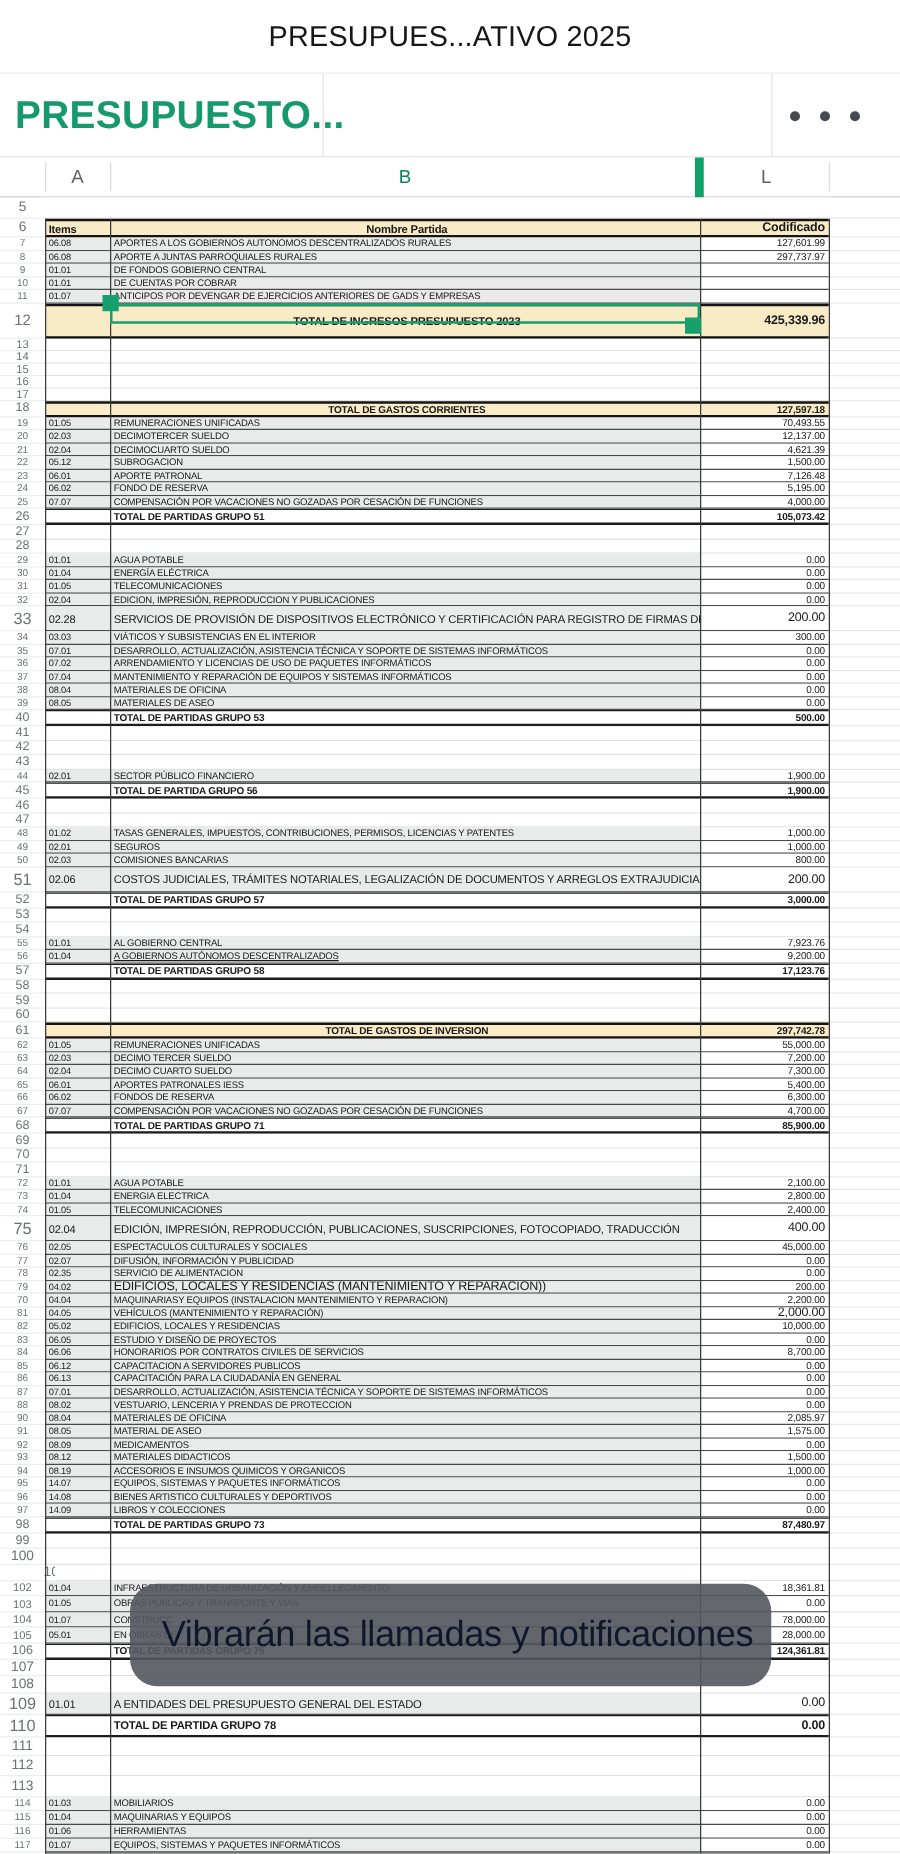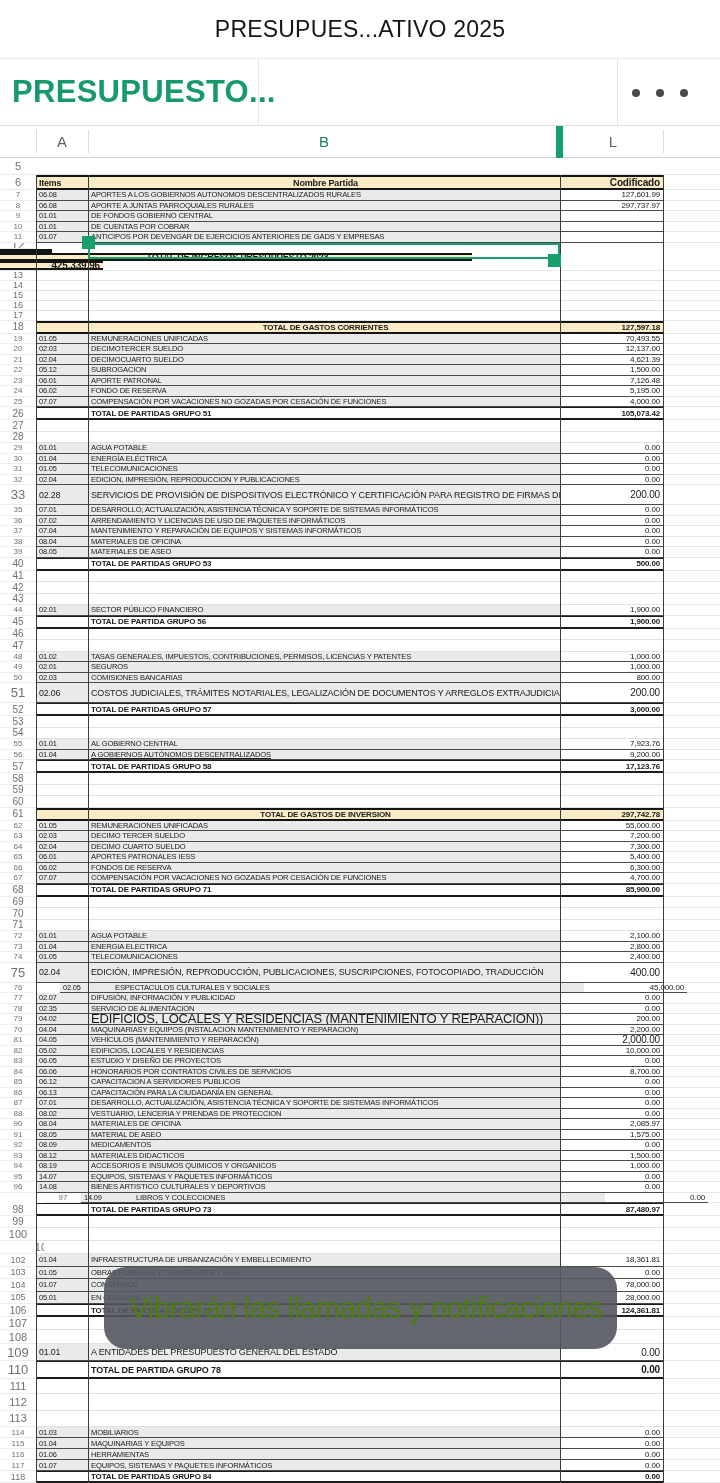--- a/index.html
+++ b/index.html
@@ -50,21 +50,21 @@
   .txt{letter-spacing:-0.15px;color:#191919;}
   
   .vline{position:absolute;width:1px;background:#3a3a3a;}
   
   .selrect{position:absolute;border:2px solid #17a06b;box-sizing:border-box;z-index:5;}
   .handle{position:absolute;width:13px;height:13px;background:#17a06b;z-index:6;}
   
   .toast{position:absolute;left:104px;top:1267px;width:513px;height:82px;border-radius:22px;
          background:rgba(83,87,93,0.9);z-index:10;display:flex;align-items:center;
          justify-content:center;}
-  .toast span{color:#4d7c0f;font-size:29px;letter-spacing:-0.3px;white-space:nowrap;margin-left:11px;}
+  .toast span{color:#0f172a;font-size:29px;letter-spacing:-0.3px;white-space:nowrap;margin-left:11px;}
 </style>
 </head>
 <body>
 
 <div class="screen">
 
   <div class="appbar">
     <div class="title">PRESUPUES...ATIVO 2025</div>
   </div>
 
@@ -133,21 +133,21 @@
           <div class="cell cL txt" style="font-size: 8px;"></div>
           <div class="cell cM"></div>
         </div>
         <div class="row t-data" style="height: 10.5px;">
           <div class="cell gut" style="font-size: 8px;">11</div>
           <div class="cell cA txt" style="font-size: 7.4px;">01.07</div>
           <div class="cell cB txt" style="font-size: 7.6px;">ANTICIPOS POR DEVENGAR DE EJERCICIOS ANTERIORES DE GADS Y EMPRESAS</div>
           <div class="cell cL txt" style="font-size: 8px;"></div>
           <div class="cell cM"></div>
         </div>
-        <div class="row t-beige" style="height: 28px; flex-direction: column;">
+        <div class="row t-beige" style="height: 28px;">
           <div class="cell gut" style="font-size: 12px;">12</div>
           <div class="cell cA txt" style="font-size: 8.8px;"></div>
           <div class="cell cB txt" style="font-size: 9px;">TOTAL DE INGRESOS PRESUPUESTO 2023</div>
           <div class="cell cL txt" style="font-size: 10px;">425,339.96</div>
           <div class="cell cM"></div>
         </div>
         <div class="row t-blank" style="height: 10px;">
           <div class="cell gut" style="font-size: 9px;">13</div>
           <div class="cell cA txt" style="font-size: 7.4px;"></div>
           <div class="cell cB txt" style="font-size: 7.6px;"></div>
@@ -288,20 +288,27 @@
           <div class="cell cM"></div>
         </div>
         <div class="row t-data" style="height: 20px;">
           <div class="cell gut" style="font-size: 13px;">33</div>
           <div class="cell cA txt" style="font-size: 8.8px;">02.28</div>
           <div class="cell cB txt" style="font-size: 9px;">SERVICIOS DE PROVISIÓN DE DISPOSITIVOS ELECTRÓNICO Y CERTIFICACIÓN PARA REGISTRO DE FIRMAS DIGITALES</div>
           <div class="cell cL txt" style="font-size: 10px;">200.00</div>
           <div class="cell cM"></div>
         </div>
         <div class="row t-data" style="height: 10.5px;">
+          <div class="cell gut" style="font-size: 8px;">34</div>
+          <div class="cell cA txt" style="font-size: 7.4px;">03.03</div>
+          <div class="cell cB txt" style="font-size: 7.6px;">VIÁTICOS Y SUBSISTENCIAS EN EL INTERIOR</div>
+          <div class="cell cL txt" style="font-size: 8px;">300.00</div>
+          <div class="cell cM"></div>
+        </div>
+        <div class="row t-data" style="height: 10.5px;">
           <div class="cell gut" style="font-size: 8px;">35</div>
           <div class="cell cA txt" style="font-size: 7.4px;">07.01</div>
           <div class="cell cB txt" style="font-size: 7.6px;">DESARROLLO, ACTUALIZACIÓN, ASISTENCIA TÉCNICA Y SOPORTE DE SISTEMAS INFORMÁTICOS</div>
           <div class="cell cL txt" style="font-size: 8px;">0.00</div>
           <div class="cell cM"></div>
         </div>
         <div class="row t-data" style="height: 10.5px;">
           <div class="cell gut" style="font-size: 8px;">36</div>
           <div class="cell cA txt" style="font-size: 7.4px;">07.02</div>
           <div class="cell cB txt" style="font-size: 7.6px;">ARRENDAMIENTO Y LICENCIAS DE USO DE PAQUETES INFORMÁTICOS</div>
@@ -576,21 +583,21 @@
         </div>
         <div class="row t-data" style="height: 20px;">
           <div class="cell gut" style="font-size: 13px;">75</div>
           <div class="cell cA txt" style="font-size: 8.8px;">02.04</div>
           <div class="cell cB txt" style="font-size: 9px;">EDICIÓN, IMPRESIÓN, REPRODUCCIÓN, PUBLICACIONES, SUSCRIPCIONES, FOTOCOPIADO, TRADUCCIÓN</div>
           <div class="cell cL txt" style="font-size: 10px;">400.00</div>
           <div class="cell cM"></div>
         </div>
         <div class="row t-data" style="height: 10.5px;">
           <div class="cell gut" style="font-size: 8px;">76</div>
-          <div class="cell cA txt" style="font-size: 7.4px; margin-left: 24px;">02.05</div>
+          <div class="cell cA txt" style="font-size: 7.4px;">02.05</div>
           <div class="cell cB txt" style="font-size: 7.6px;">ESPECTACULOS CULTURALES Y SOCIALES</div>
           <div class="cell cL txt" style="font-size: 8px;">45,000.00</div>
           <div class="cell cM"></div>
         </div>
         <div class="row t-data" style="height: 10.5px;">
           <div class="cell gut" style="font-size: 8px;">77</div>
           <div class="cell cA txt" style="font-size: 7.4px;">02.07</div>
           <div class="cell cB txt" style="font-size: 7.6px;">DIFUSIÓN, INFORMACIÓN Y PUBLICIDAD</div>
           <div class="cell cL txt" style="font-size: 8px;">0.00</div>
           <div class="cell cM"></div>
@@ -598,21 +605,21 @@
         <div class="row t-data" style="height: 10.5px;">
           <div class="cell gut" style="font-size: 8px;">78</div>
           <div class="cell cA txt" style="font-size: 7.4px;">02.35</div>
           <div class="cell cB txt" style="font-size: 7.6px;">SERVICIO DE ALIMENTACION</div>
           <div class="cell cL txt" style="font-size: 8px;">0.00</div>
           <div class="cell cM"></div>
         </div>
         <div class="row t-data" style="height: 10.5px;">
           <div class="cell gut" style="font-size: 8px;">79</div>
           <div class="cell cA txt" style="font-size: 7.4px;">04.02</div>
-          <div class="cell cB txt" style="font-size: 13px; text-align: right;">EDIFICIOS, LOCALES Y RESIDENCIAS (MANTENIMIENTO Y REPARACIÓN))</div>
+          <div class="cell cB txt" style="font-size: 10px; text-align: right;">EDIFICIOS, LOCALES Y RESIDENCIAS (MANTENIMIENTO Y REPARACIÓN))</div>
           <div class="cell cL txt" style="font-size: 8px;">200.00</div>
           <div class="cell cM"></div>
         </div>
         <div class="row t-data" style="height: 10.5px;">
           <div class="cell gut" style="font-size: 8px;">70</div>
           <div class="cell cA txt" style="font-size: 7.4px;">04.04</div>
           <div class="cell cB txt" style="font-size: 7.6px;">MAQUINARIASY EQUIPOS (INSTALACION MANTENIMIENTO Y REPARACION)</div>
           <div class="cell cL txt" style="font-size: 8px;">2,200.00</div>
           <div class="cell cM"></div>
         </div>
@@ -714,21 +721,21 @@
           <div class="cell cL txt" style="font-size: 8px;">0.00</div>
           <div class="cell cM"></div>
         </div>
         <div class="row t-data" style="height: 10.5px;">
           <div class="cell gut" style="font-size: 8px;">96</div>
           <div class="cell cA txt" style="font-size: 7.4px;">14.08</div>
           <div class="cell cB txt" style="font-size: 7.6px;">BIENES ARTISTICO CULTURALES Y DEPORTIVOS</div>
           <div class="cell cL txt" style="font-size: 8px;">0.00</div>
           <div class="cell cM"></div>
         </div>
-        <div class="row t-data" style="height: 10.5px; padding-left: 45px;">
+        <div class="row t-data" style="height: 10.5px;">
           <div class="cell gut" style="font-size: 8px;">97</div>
           <div class="cell cA txt" style="font-size: 7.4px;">14.09</div>
           <div class="cell cB txt" style="font-size: 7.6px;">LIBROS Y COLECCIONES</div>
           <div class="cell cL txt" style="font-size: 8px;">0.00</div>
           <div class="cell cM"></div>
         </div>
         <div class="row t-group" style="height: 13px;">
           <div class="cell gut" style="font-size: 10px;">98</div>
           <div class="cell cA txt" style="font-size: 7.8px;"></div>
           <div class="cell cB txt" style="font-size: 8px;">TOTAL DE PARTIDAS GRUPO 73</div>

